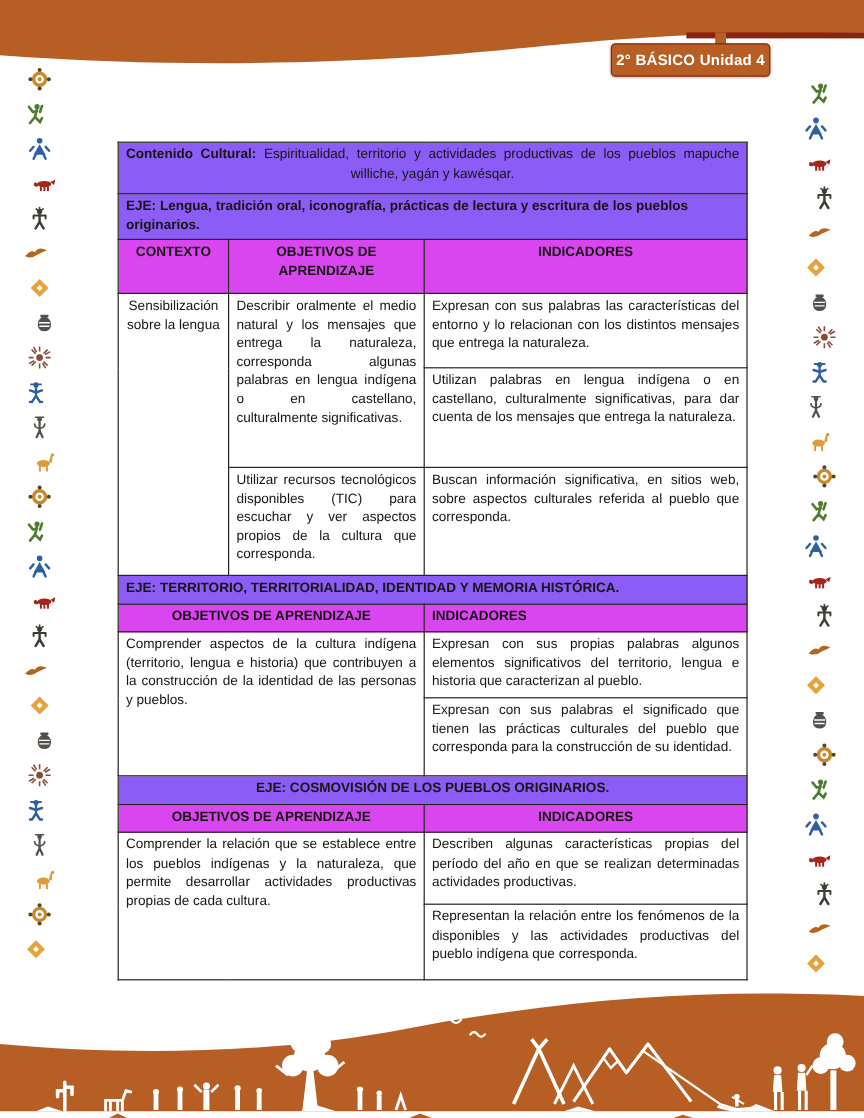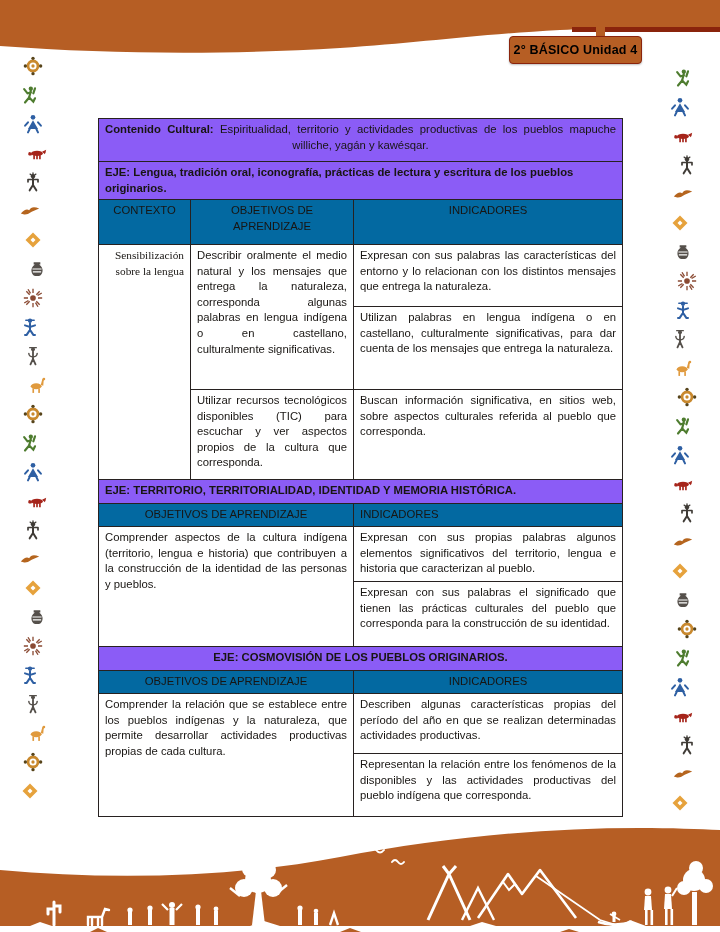--- a/index.html
+++ b/index.html
@@ -8,21 +8,21 @@
     background:#ffffff;
     font-family:"Liberation Sans", sans-serif;
     color:#181512;
   }
   
   .top-band{position:absolute;left:0;top:0;width:720px;height:70px;}
   .badge{
     position:absolute;left:509px;top:36px;width:131px;height:26px;
     background:#b65e24;border:1px solid #8a240c;border-radius:4px;
     display:flex;align-items:center;justify-content:center;
-    color:#000000;font-weight:bold;font-size:12.5px;letter-spacing:.2px;
+    color:#ffffff;font-weight:bold;font-size:12.5px;letter-spacing:.2px;
     box-shadow:0 1px 2px rgba(0,0,0,.25);
   }
   
   .strip{position:absolute;display:flex;flex-direction:column;gap:9px;align-items:center;width:38px;}
   .strip-left{left:14px;top:56px;}
   .strip-right{left:664px;top:68px;}
   .strip .picto{width:20px;height:20px;display:block;}
   .strip .picto svg{width:20px;height:20px;display:block;}
   .strip .picto:nth-child(4n){margin-left:8px;}
   .strip .picto:nth-child(4n+2){margin-left:-6px;}
@@ -32,25 +32,25 @@
     border-collapse:collapse;table-layout:fixed;
     font-size:11.3px;line-height:1.38;
   }
   table.curr td, table.curr th{
     border:1.2px solid #272120;padding:3px 6px;vertical-align:top;
   }
   .peach{background:#8b5cf6;}
   .contenido-cell{height:36px;text-align:justify;text-align-last:center;padding:4px 7px;}
   .eje-cell{font-weight:bold;height:17px;vertical-align:middle;}
   .eje-center{text-align:center;}
-  th{font-weight:normal;text-align:center;vertical-align:middle;background:#0369a1;}
+  th{font-weight:bold;text-align:center;vertical-align:middle;background:#d946ef;}
   .hdr-tall{height:38px;}
   .hdr-short{height:16px;}
   th.left-h{text-align:left;padding-left:6px;}
-  .ctx-cell{text-align:right;padding-top:5px;font-family:Liberation Serif, serif;}
+  .ctx-cell{text-align:center;padding-top:5px;}
   .just{text-align:justify;}
   .h62{height:55px;} .h83{height:76px;margin-top:28px;} .h90{height:83px;}
   .h55{height:48px;margin-left:12px;} .h65{height:58px;} .h60{height:53px;margin-left:13px;} .h63{height:56px;}
   
   .bottom-band{position:absolute;left:0;top:822px;width:720px;height:110px;}
 </style>
 </head>
 <body>
 
 <div class="top-band">

